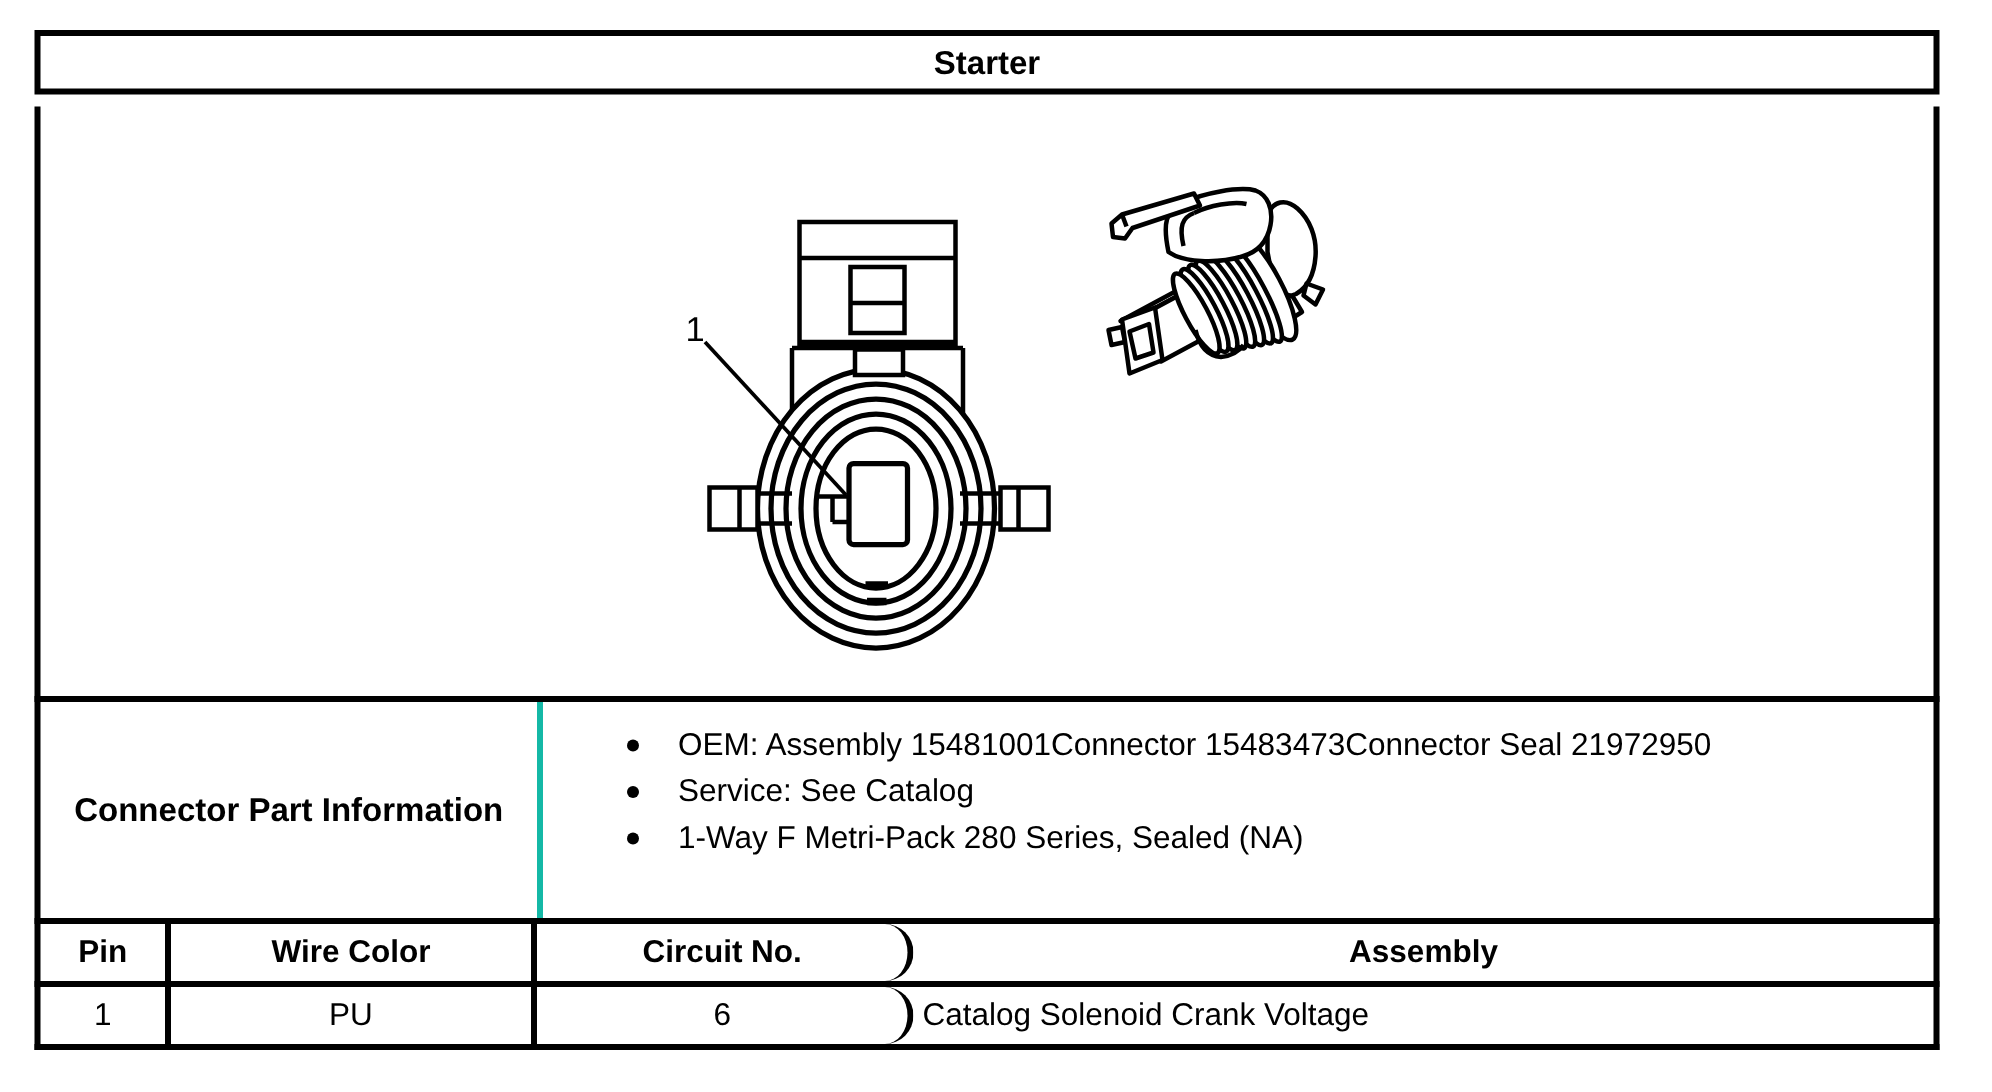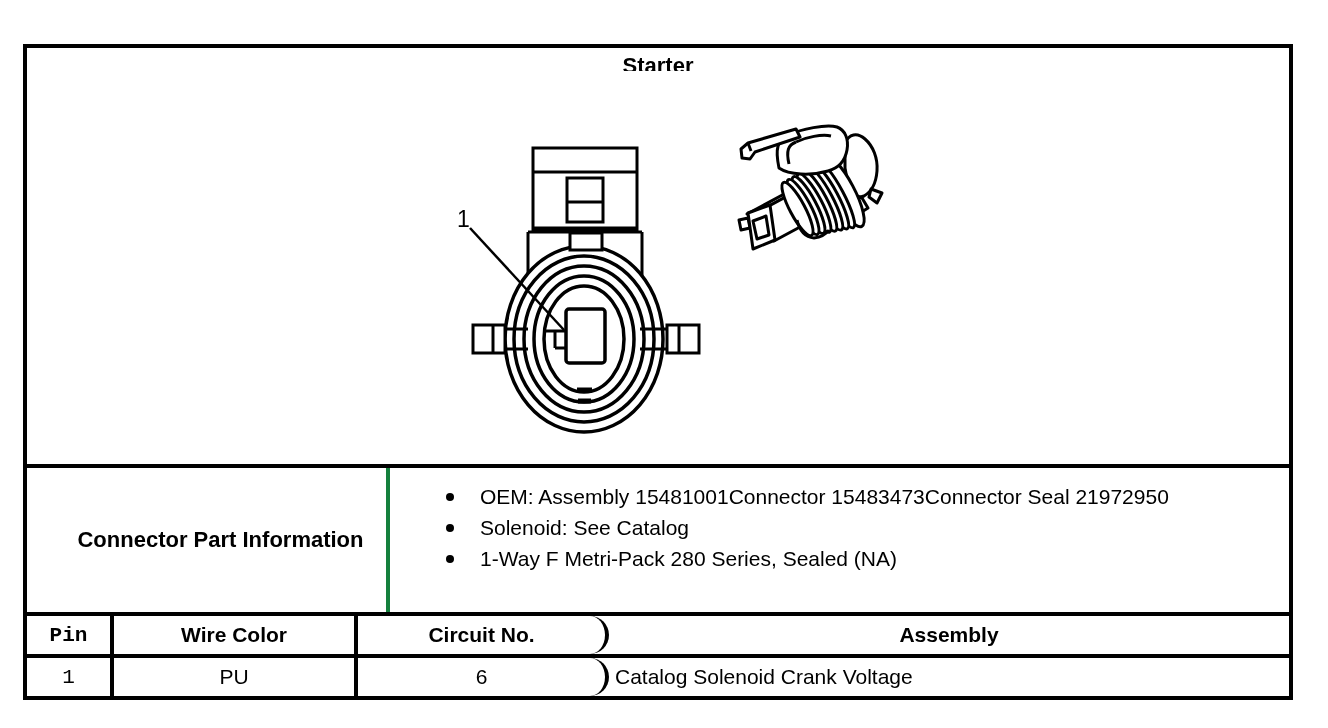--- a/index.html
+++ b/index.html
@@ -4,38 +4,38 @@
 <style>
   html,body{margin:0;padding:0;}
   body{
     width:1328px;height:728px;position:relative;background:#fff;
     font-family:"Liberation Sans",sans-serif;color:#000;overflow:hidden;
   }
   .row{
     position:absolute;left:23px;width:1270px;box-sizing:border-box;
     background:#fff;border:4px solid #000;border-top:none;
   }
-  #row-title{top:44px;height:43px;border-top:4px solid #000;
+  #row-title{top:20px;height:43px;border-top:4px solid #000;
     display:flex;align-items:center;justify-content:center;}
   .title-text{font-weight:bold;font-size:22px;}
   #row-diagram{top:71px;height:397px;}
   #row-info{top:468px;height:148px;display:flex;}
   .info-left{
-    width:335px;flex:0 0 335px;border-right:4px solid #15803d;box-sizing:border-box;
+    width:335px;flex:0 0 335px;border-right:4px solid #14b8a6;box-sizing:border-box;
     display:flex;align-items:center;justify-content:center;
-    font-weight:bold;font-size:22px;text-align:center;padding:0 2px;margin-left:28px;
+    font-weight:bold;font-size:22px;text-align:center;padding:0 2px;
   }
   .info-right{flex:1;padding-top:13px;}
   .bullet-line{display:flex;align-items:center;height:31px;padding-left:56px;font-size:21px;}
   .dot{width:8px;height:8px;flex:0 0 8px;border-radius:50%;background:#000;margin-right:26px;}
   #row-header{top:616px;height:42px;display:flex;font-weight:bold;font-size:21px;}
   #row-data{top:658px;height:42px;display:flex;font-size:21px;}
   .c{box-sizing:border-box;border-right:4px solid #000;
      display:flex;align-items:center;justify-content:center;}
-  .c-pin{width:87px;flex:0 0 87px;font-family:Liberation Mono, monospace;}
+  .c-pin{width:87px;flex:0 0 87px;}
   .c-wire{width:244px;flex:0 0 244px;text-align:center;}
   .c-circuit{width:251px;flex:0 0 251px;border-radius:19px;}
   .c-func{flex:1;border-right:none;justify-content:flex-start;padding-left:6px;}
   #diagram-svg{position:absolute;left:0;top:0;pointer-events:none;}
   svg text{font-family:"Liberation Sans",sans-serif;}
 </style>
 </head>
 <body>
 
 <div class="row" id="row-title">
@@ -46,21 +46,21 @@
 
 <div class="row" id="row-info">
   <div class="info-left">Connector Part Information</div>
   <div class="info-right">
     <div class="bullet-line">
       <span class="dot"></span>
       <span>OEM: Assembly 15481001Connector 15483473Connector Seal 21972950</span>
     </div>
     <div class="bullet-line">
       <span class="dot"></span>
-      <span>Solenoid: See Catalog</span>
+      <span>Service: See Catalog</span>
     </div>
     <div class="bullet-line">
       <span class="dot"></span>
       <span>1-Way F Metri-Pack 280 Series, Sealed (NA)</span>
     </div>
   </div>
 </div>
 
 <div class="row" id="row-header">
   <div class="c c-pin">Pin</div>

